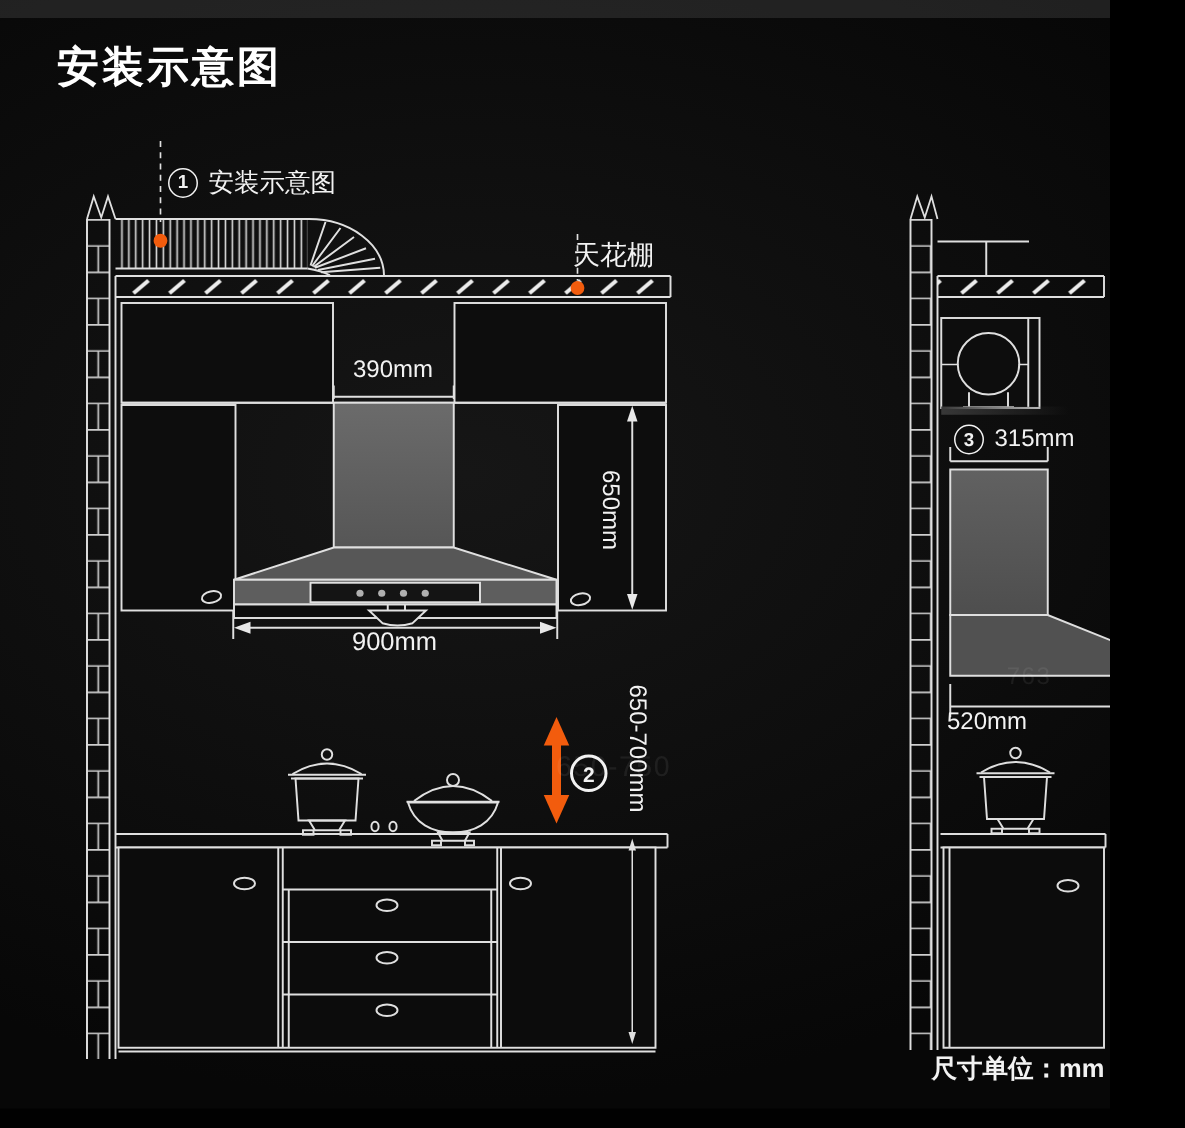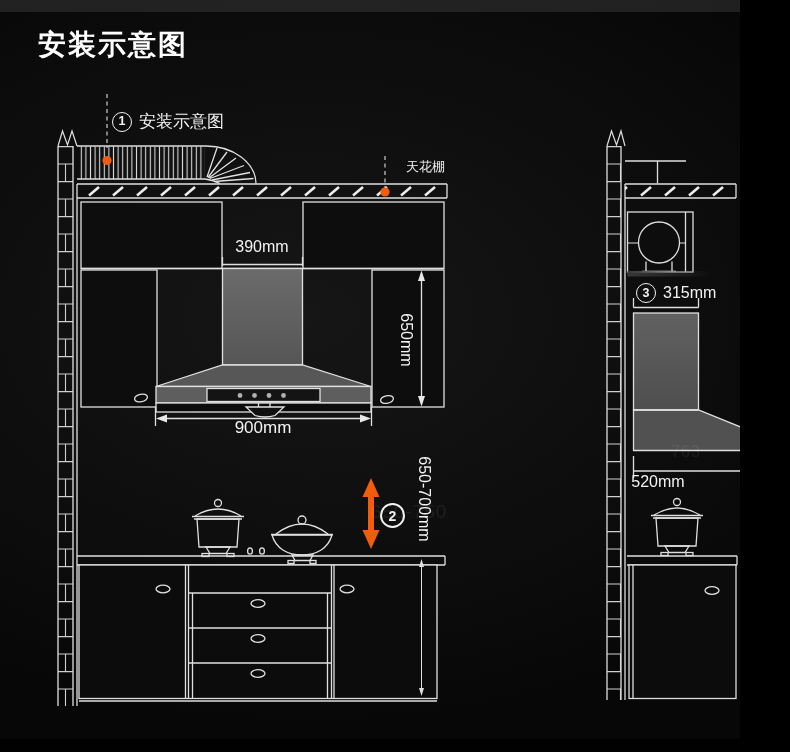--- a/index.html
+++ b/index.html
@@ -13,21 +13,21 @@
   #top-sheen{position:absolute;left:0;top:0;width:790px;height:12px;background:rgba(255,255,255,0.10);}
   #bottom-shade{position:absolute;left:0;bottom:0;width:790px;height:13px;background:rgba(0,0,0,0.75);}
   svg{position:absolute;left:0;top:0;}
   .lbl{position:absolute;white-space:nowrap;color:#f2f2f2;}
   .title{left:38px;top:26px;font-size:28px;font-weight:bold;letter-spacing:2px;color:#ffffff;}
   .callout{display:flex;align-items:center;gap:7px;font-size:17px;}
   .cnum{display:inline-flex;align-items:center;justify-content:center;
         width:18px;height:18px;border:1.6px solid #f2f2f2;border-radius:50%;
         font-size:12.5px;font-weight:bold;line-height:1;}
   .duct-callout{left:112px;top:110px;}
-  .ceiling-lbl{left:406px;top:158px;font-size:13px;}
+  .ceiling-lbl{left:382px;top:158px;font-size:18px;}
   .dim{font-size:16px;}
   .dim-390{left:262px;top:238px;transform:translateX(-50%);}
   .dim-650{left:406px;top:340px;transform:translate(-50%,-50%) rotate(90deg);}
   .dim-900{left:263px;top:418px;transform:translateX(-50%);font-size:17px;}
   .dim-650-700{left:424px;top:499px;transform:translate(-50%,-50%) rotate(90deg);}
   .circle2{left:380px;top:503px;width:21px;height:21px;border:2px solid #f2f2f2;border-radius:50%;
            display:flex;align-items:center;justify-content:center;font-size:14px;font-weight:bold;}
   .callout3{left:636px;top:283px;font-size:16px;}
   .dim-520{left:658px;top:473px;transform:translateX(-50%);font-size:16px;}
   .unit-note{left:621px;top:701px;font-size:17px;font-weight:bold;}
@@ -242,20 +242,21 @@
 <div class="lbl circle2">2</div>
 <div class="lbl dim dim-650-700">650-700mm</div>
 
 <div class="lbl callout callout3">
   <span class="cnum">3</span>
   <span>315mm</span>
 </div>
 
 <div class="lbl dim dim-520">520mm</div>
 
+<div class="lbl unit-note">尺寸单位：mm</div>
 
 <div class="wm wm-left">650-750</div>
 <div class="wm wm-right">763</div>
 
 <div id="top-sheen"></div>
 <div id="bottom-shade"></div>
 
 </div>
 
 </body></html>

